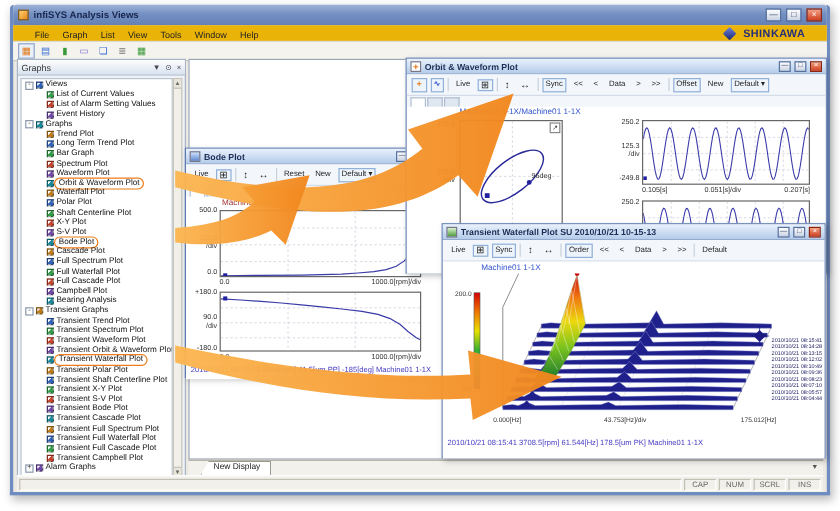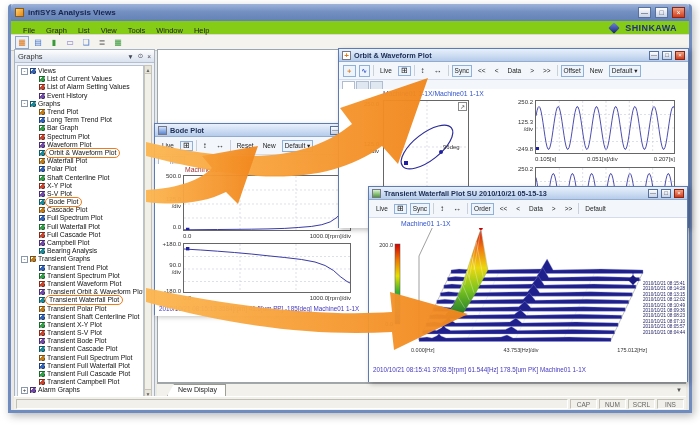--- a/index.html
+++ b/index.html
@@ -10,21 +10,21 @@
   
   #titlebar{height:17px;background:linear-gradient(180deg,#9db3d9 0%,#7490c2 45%,#6481b6 100%);
     display:flex;align-items:center;padding:0 4px;gap:4px;border-radius:3px 3px 0 0;}
   #titlebar .t{flex:1;font-size:8px;font-weight:bold;color:#18264e;}
   .appicon{width:9px;height:9px;background:linear-gradient(135deg,#ffd46e,#e88417);border:1px solid #8a5b12;}
   .wbtn{width:13px;height:11px;border:1px solid #57719f;background:linear-gradient(#fefefe,#c9d2e2);
     font-size:7px;line-height:9px;text-align:center;color:#2c3c60;}
   .wbtn.close{background:linear-gradient(#f3a183,#cf3d1e);color:#fff;border-color:#8d2410;}
   .wbtn.sm{width:10px;height:9px;font-size:6px;line-height:7px;}
   
-  #menubar{height:14px;background:#84cc16;display:flex;align-items:center;padding:0 12px;border-bottom:1px solid #dcd9cf;}
+  #menubar{height:14px;background:#eab308;display:flex;align-items:center;padding:0 18px;border-bottom:1px solid #dcd9cf;}
   .menu-item{font-size:7.5px;color:#222;margin-right:11px;}
   #logo{margin-left:auto;display:flex;align-items:center;gap:7px;}
   #logo .gem{width:8px;height:8px;background:linear-gradient(135deg,#6f86e0,#18246e);transform:rotate(45deg);border-radius:1px;}
   #logo .lt{font-size:9px;font-weight:bold;letter-spacing:.4px;color:#222f7e;}
   #maintools{height:16px;background:#f4f3ee;display:flex;align-items:center;gap:2px;padding:0 4px;border-bottom:1px solid #c9c6ba;}
   .tool-icon{width:14px;height:13px;font-size:8px;line-height:12px;text-align:center;border:1px solid transparent;}
   .tool-icon.active{border:1px solid #8fa6c8;background:#e9f0fa;}
   
   #sidebar{position:absolute;left:3px;top:45px;width:141px;height:352px;background:#eef1f6;border:1px solid #a7b4c6;}
   #sbhead{height:13px;background:linear-gradient(#fdfdfd,#d9e2ef);border-bottom:1px solid #b4c0d2;
@@ -483,21 +483,21 @@
         <line x1="0" y1="40.5" x2="140" y2="40.5" stroke="#c9c9d9" stroke-width="0.6" stroke-dasharray="2,2"></line>
         <path d="M0,9.6 L1,14.6 L2,20.9 L3,27.9 L4,34.8 L5,40.8 L6,45.4 L7,48.0 L8,48.4 L9,46.5 L10,42.5 L11,36.9 L12,30.2 L13,23.2 L14,16.6 L15,11.1 L16,7.3 L17,5.6 L18,6.1 L19,8.9 L20,13.6 L21,19.7 L22,26.6 L23,33.6 L24,39.8 L25,44.7 L26,47.7 L27,48.5 L28,47.0 L29,43.4 L30,38.0 L31,31.5 L32,24.5 L33,17.7 L34,12.0 L35,7.8 L36,5.7 L37,5.9 L38,8.3 L39,12.7 L40,18.6 L41,25.4 L42,32.4 L43,38.8 L44,43.9 L45,47.3 L46,48.5 L47,47.4 L48,44.2 L49,39.1 L50,32.7 L51,25.7 L52,18.9 L53,12.9 L54,8.4 L55,5.9 L56,5.7 L57,7.7 L58,11.7 L59,17.4 L60,24.1 L61,31.1 L62,37.7 L63,43.1 L64,46.9 L65,48.5 L66,47.8 L67,44.9 L68,40.1 L69,33.9 L70,27.0 L71,20.1 L72,13.9 L73,9.1 L74,6.2 L75,5.5 L76,7.2 L77,10.9 L78,16.3 L79,22.9 L80,29.9 L81,36.6 L82,42.3 L83,46.3 L84,48.3 L85,48.1 L86,45.5 L87,41.1 L88,35.1 L89,28.2 L90,21.3 L91,14.9 L92,9.8 L93,6.6 L94,5.5 L95,6.7 L96,10.1 L97,15.3 L98,21.7 L99,28.7 L100,35.5 L101,41.4 L102,45.8 L103,48.1 L104,48.3 L105,46.1 L106,42.0 L107,36.2 L108,29.5 L109,22.5 L110,16.0 L111,10.6 L112,7.0 L113,5.5 L114,6.3 L115,9.3 L116,14.2 L117,20.5 L118,27.4 L119,34.3 L120,40.4 L121,45.1 L122,47.9 L123,48.4 L124,46.7 L125,42.9 L126,37.3 L127,30.7 L128,23.7 L129,17.1 L130,11.4 L131,7.5 L132,5.6 L133,6.0 L134,8.7 L135,13.2 L136,19.3 L137,26.2 L138,33.1 L139,39.4 L140,44.4" fill="none" stroke="#3a3aa8" stroke-width="0.9"></path>
         <rect x="0" y="46" width="3" height="3" fill="#2020a0"></rect>
       </svg>
   </div>
 </div>
 
 <div class="cwin" id="wfwin">
   <div class="ctitle">
     <span class="wicon" style="background:linear-gradient(#d9f3cf,#4e9a3a)"></span>
-    <span class="t">Transient Waterfall Plot SU 2010/10/21 05-15-13</span>
+    <span class="t">Transient Waterfall Plot SU 2010/10/21 10-15-13</span>
     <span class="wbtn sm">—</span>
     <span class="wbtn sm">□</span>
     <span class="wbtn sm close">×</span>
   </div>
   <div class="ctools">
     <span class="tbtn">Live</span>
     <span class="tbtn boxed icon">⊞</span>
     <span class="tbtn boxed">Sync</span>
     <span class="vsep"></span>
     <span class="tbtn icon">↕</span>

